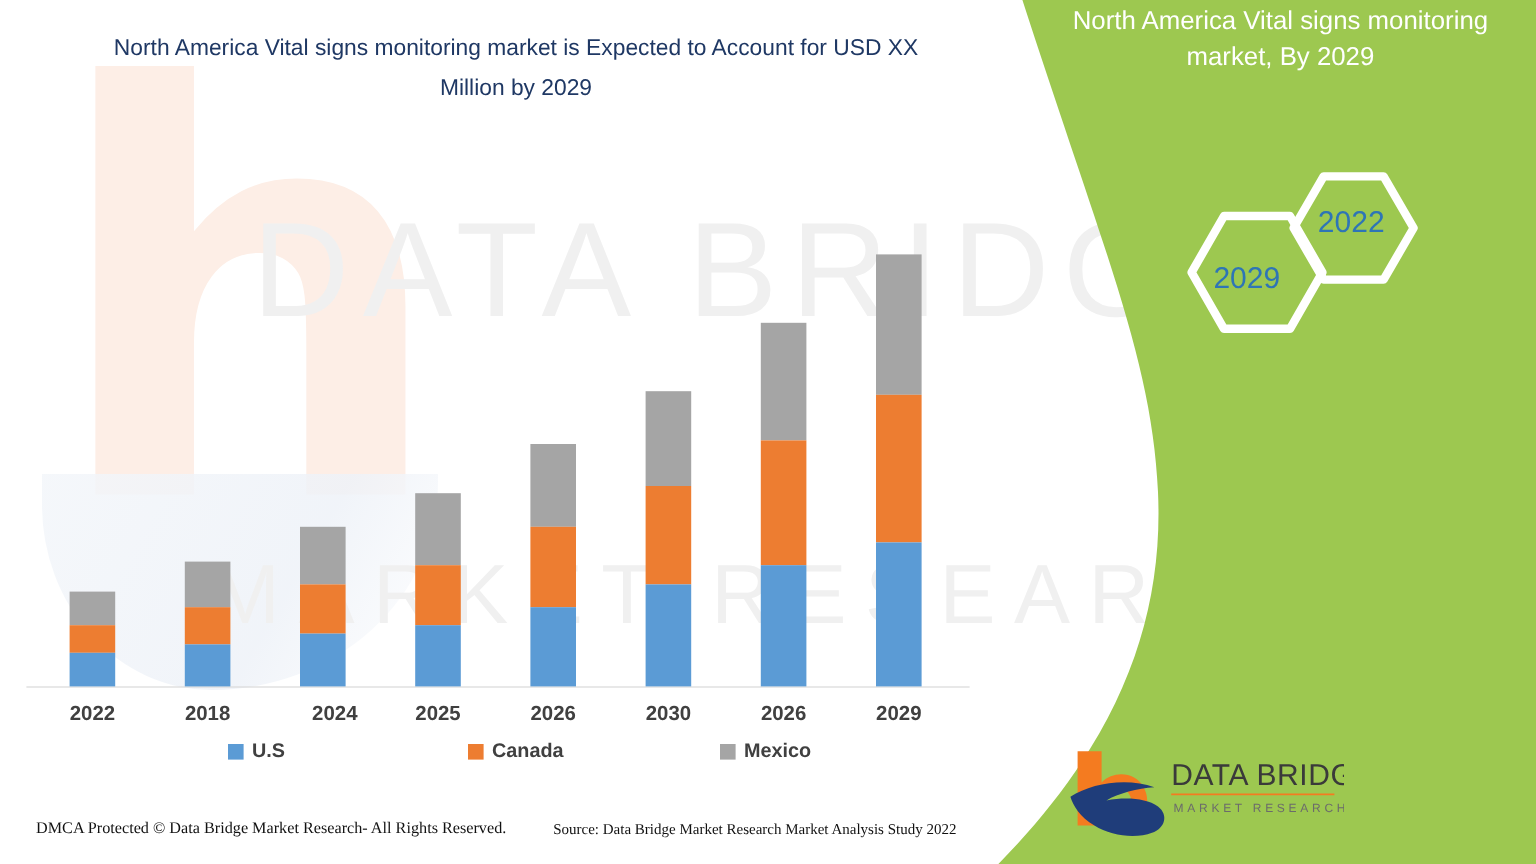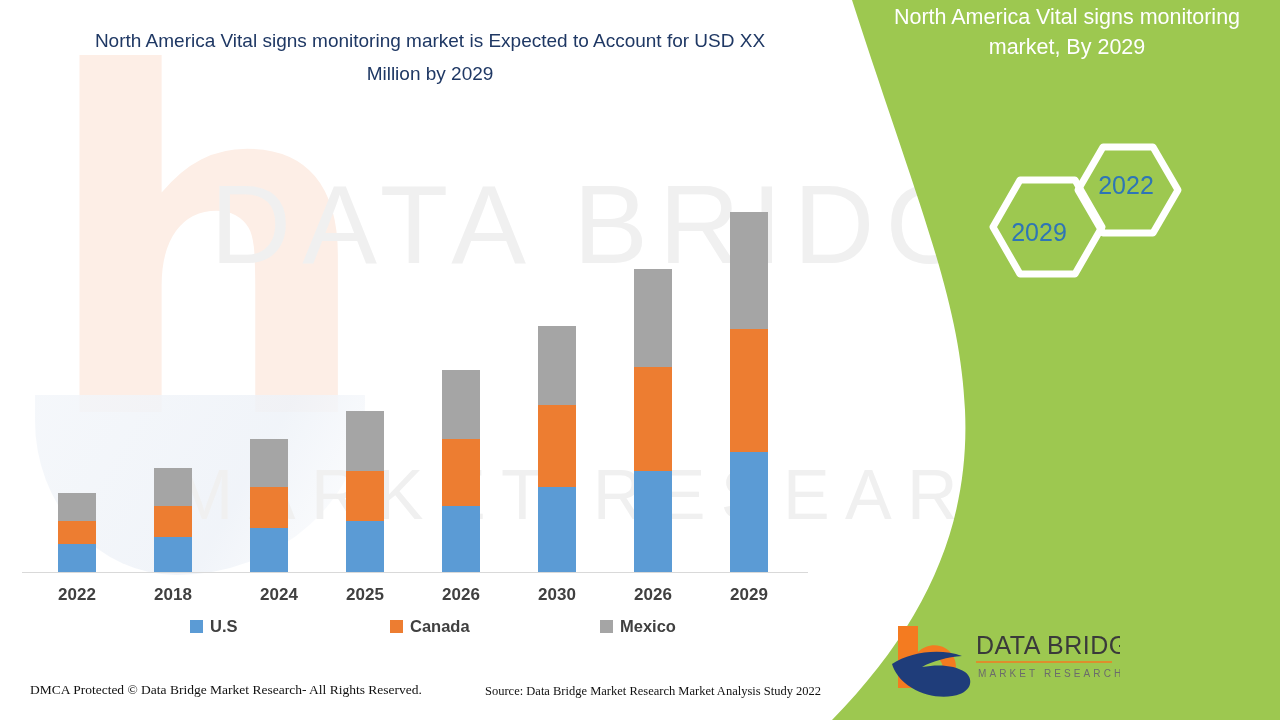--- a/index.html
+++ b/index.html
@@ -87,21 +87,21 @@
 
   
   .footer-left{
     position:absolute;left:30px;top:682px;
     font-family:"Liberation Serif", serif;
     font-size:13.5px;color:#111;white-space:nowrap;
   }
   .footer-src{
     position:absolute;left:461px;top:684px;
     font-family:"Liberation Serif", serif;
-    font-size:12.5px;color:#111;white-space:nowrap;margin-left:24px;
+    font-size:12.5px;color:#111;white-space:nowrap;
   }
 
   
   .dbmr-logo{position:absolute;left:890px;top:620px;width:230px;height:80px;}
   .dbmr-logo svg{display:block;}
 </style>
 </head>
 <body>
 
 <div id="stage">

